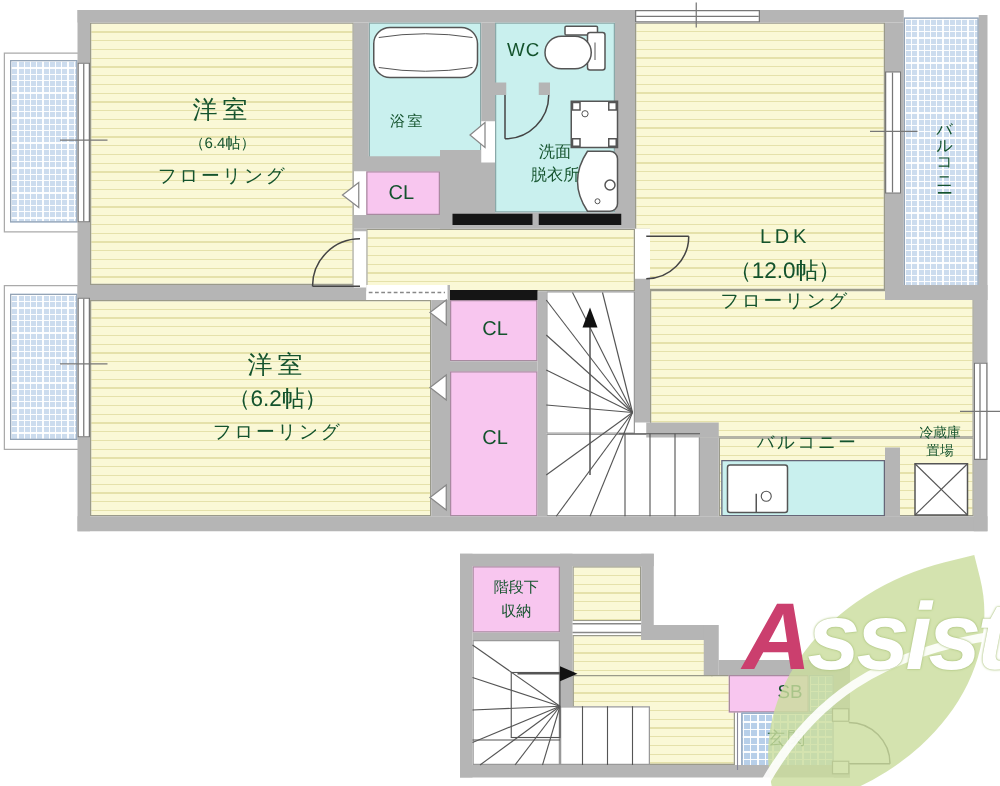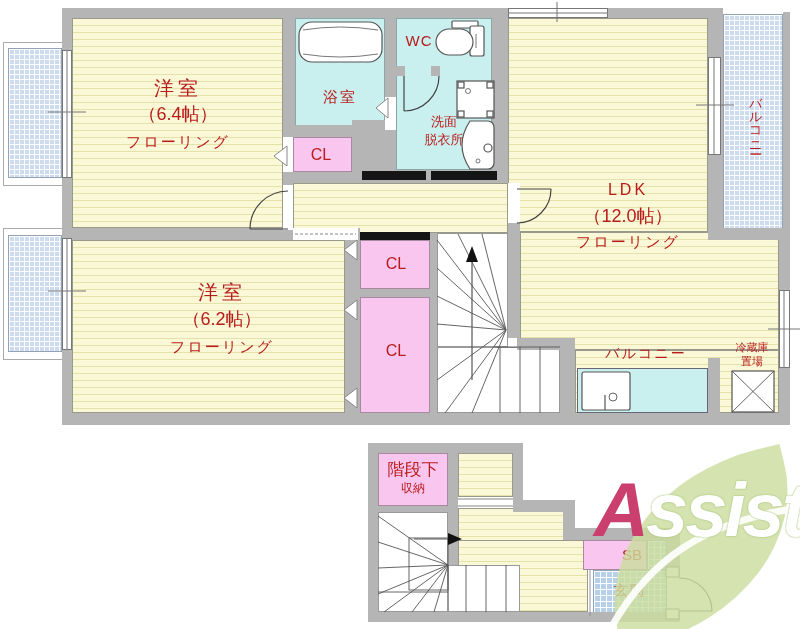--- a/index.html
+++ b/index.html
@@ -19,21 +19,21 @@
   .egrid{background-color:#b7cfe9;
         background-image:repeating-linear-gradient(90deg,rgba(255,255,255,.95) 0 1px,transparent 1px 6px),
                          repeating-linear-gradient(180deg,rgba(255,255,255,.95) 0 1px,transparent 1px 6px);
         border:1px solid #8fa3ba;}
   .wall{background:#b5b5b5;z-index:10;}
   .gap{background:#fff;z-index:20;}
   .win{background:#fff;border:1px solid #777;z-index:20;}
   .bar{background:#151515;z-index:22;}
   .balc-outline{background:transparent;border:1px solid #aaa;z-index:2;}
   svg.overlay{position:absolute;left:0;top:0;z-index:30;pointer-events:none;}
-  .label{position:absolute;z-index:40;color:#b91c1c;white-space:nowrap;transform:translate(-50%,-50%);
+  .label{position:absolute;z-index:40;color:#14532d;white-space:nowrap;transform:translate(-50%,-50%);
          line-height:1.1;}
   .vtext{writing-mode:vertical-rl;text-orientation:upright;}
   
   .leaf{position:absolute;left:600px;top:466px;width:202px;height:162px;z-index:50;
         background:rgba(203,221,158,0.82);border-radius:88% 0 88% 0;transform:rotate(-14deg);}
   .logo-text{position:absolute;left:594px;top:472px;z-index:52;font-weight:bold;font-style:italic;
              font-size:76px;letter-spacing:-3px;line-height:1;}
   .logo-a{color:#cb3f6e;}
   .logo-rest{color:#ffffff;text-shadow:0 0 2px #a8c078,0 0 1px #a8c078;}
 </style>
@@ -240,44 +240,44 @@
       <circle cx="613" cy="397" r="4" fill="none" stroke-width="0.9"></circle>
     </g>
     <g fill="#fff" stroke="#555" stroke-width="1.2">
       <rect x="732" y="371" width="42" height="41"></rect>
       <line x1="732" y1="371" x2="774" y2="412" stroke-width="0.9"></line>
       <line x1="774" y1="371" x2="732" y2="412" stroke-width="0.9"></line>
     </g>
   </svg>
 
   <div class="label" style="left:178px;top:88px;font-size:20px;letter-spacing:4px">洋室</div>
-  <div class="label" style="left:178px;top:115px;font-size:18px">（6.4帖）</div>
+  <div class="label" style="left:178px;top:115px;font-size:12px">（6.4帖）</div>
   <div class="label" style="left:178px;top:142px;font-size:15px;letter-spacing:2px">フローリング</div>
 
   <div class="label" style="left:222px;top:292px;font-size:20px;letter-spacing:4px">洋室</div>
   <div class="label" style="left:222px;top:320px;font-size:18px">（6.2帖）</div>
   <div class="label" style="left:222px;top:347px;font-size:15px;letter-spacing:2px">フローリング</div>
 
   <div class="label" style="left:628px;top:190px;font-size:16px;letter-spacing:3px">LDK</div>
   <div class="label" style="left:628px;top:217px;font-size:18px">（12.0帖）</div>
   <div class="label" style="left:628px;top:242px;font-size:15px;letter-spacing:2px">フローリング</div>
 
-  <div class="label" style="left:340px;top:97px;font-size:15px;letter-spacing:2px">浴室</div>
+  <div class="label" style="left:326px;top:97px;font-size:12px;letter-spacing:2px">浴室</div>
   <div class="label" style="left:419px;top:41px;font-size:15px;letter-spacing:1px">WC</div>
   <div class="label" style="left:444px;top:122px;font-size:13px">洗面</div>
   <div class="label" style="left:444px;top:140px;font-size:13px">脱衣所</div>
   <div class="label" style="left:321px;top:155px;font-size:16px">CL</div>
   <div class="label" style="left:396px;top:264px;font-size:16px">CL</div>
   <div class="label" style="left:396px;top:351px;font-size:16px">CL</div>
   <div class="label" style="left:646px;top:354px;font-size:14px;letter-spacing:2px">バルコニー</div>
   <div class="label" style="left:752px;top:347px;font-size:11px">冷蔵庫</div>
   <div class="label" style="left:752px;top:361px;font-size:11px">置場</div>
   <div class="label vtext" style="left:755px;top:118px;font-size:13px">バルコニー</div>
 
-  <div class="label" style="left:413px;top:470px;font-size:17px">階段下</div>
+  <div class="label" style="left:413px;top:470px;font-size:12px">階段下</div>
   <div class="label" style="left:413px;top:489px;font-size:12px">収納</div>
   <div class="label" style="left:632px;top:555px;font-size:15px">SB</div>
   <div class="label" style="left:630px;top:591px;font-size:14px;letter-spacing:2px">玄関</div>
 
   <div class="leaf"></div>
   <svg class="overlay" width="800" height="629" viewBox="0 0 800 629" style="z-index:51">
     <path d="M612,626 C650,560 703,522 798,508" stroke="#fff" stroke-width="7" fill="none" opacity="0.9"></path>
   </svg>
   <div class="logo-text"><span class="logo-a">A</span><span class="logo-rest">ssist</span></div>
 

